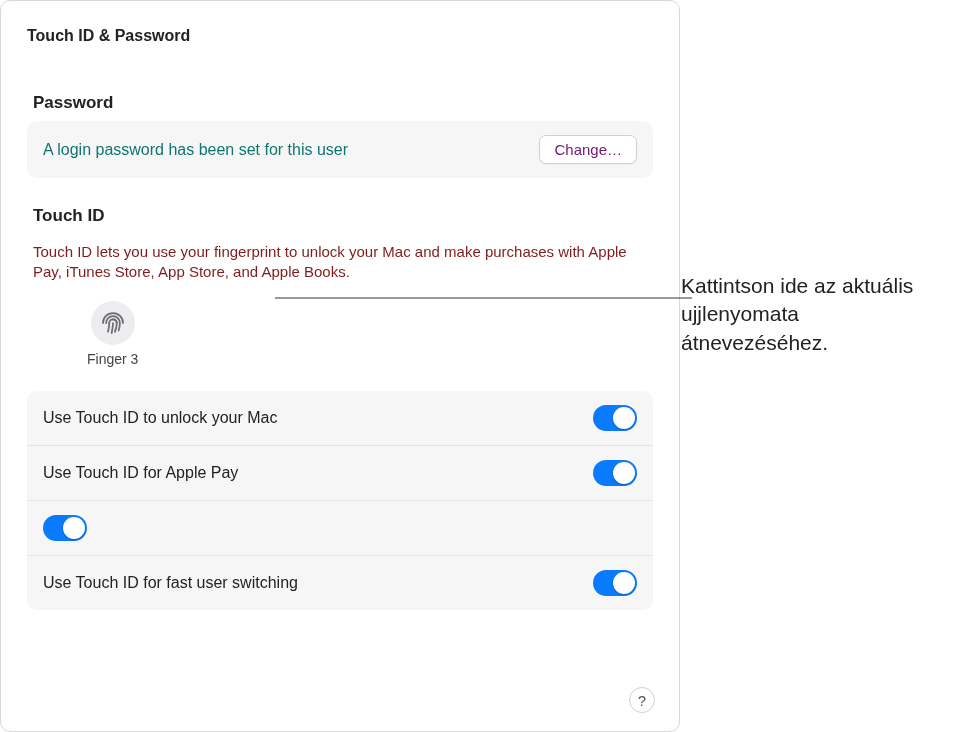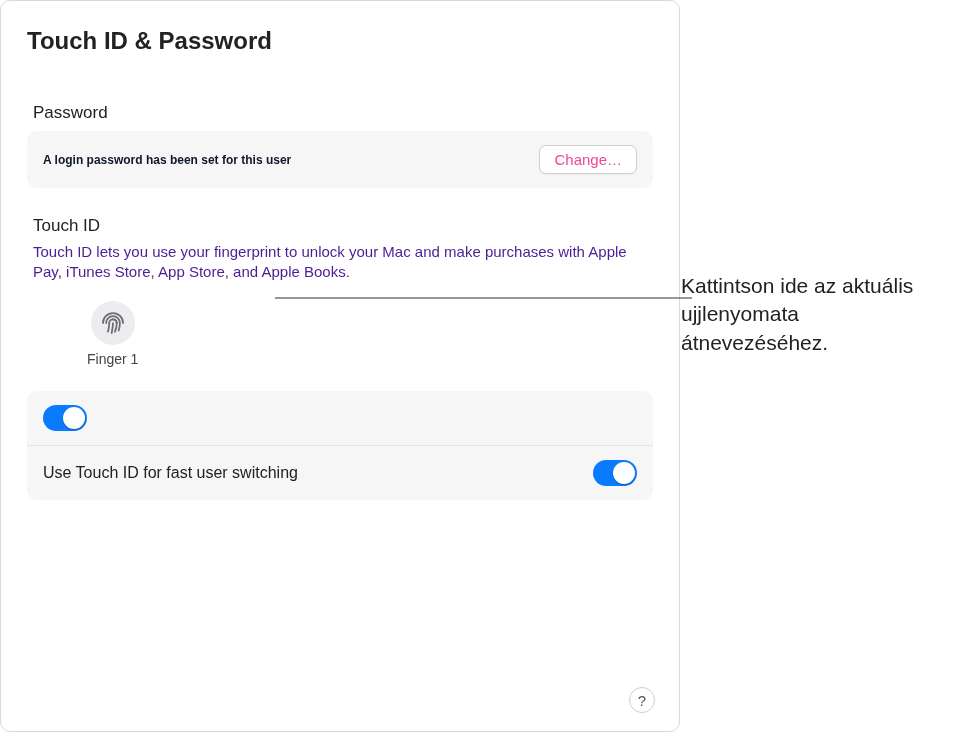--- a/index.html
+++ b/index.html
@@ -15,67 +15,66 @@
     position: absolute;
     left: 0;
     top: 0;
     width: 680px;
     height: 732px;
     border: 1px solid #d9d9d9;
     border-radius: 10px;
     background: #ffffff;
   }
   .panel-title {
-    font-size: 24px;
+    font-size: 16px;
     font-weight: 700;
     color: #222;
     padding: 26px 26px 10px 26px;
   }
   .content {
     padding: 10px 26px 10px 26px;
   }
   .section-heading {
     font-size: 17px;
-    font-weight: 400;
+    font-weight: 700;
     color: #222;
     margin: 28px 6px 8px 6px;
   }
   .pw-card {
     background: #f6f6f7;
     border-radius: 10px;
     padding: 14px 16px;
     display: flex;
     align-items: center;
     justify-content: space-between;
   }
   .pw-text {
-    font-size: 12px;
-    color: #0f172a;
-    font-weight: bold;
+    font-size: 16px;
+    color: #0f766e;
   }
   .change-btn {
     background: #ffffff;
     border: 1px solid #d0d0d0;
     border-radius: 7px;
     padding: 5px 14px;
     font-size: 15px;
-    color: #ec4899;
+    color: #701a75;
     cursor: pointer;
     box-shadow: 0 1px 1px rgba(0,0,0,0.04);
   }
   .touchid-heading {
     font-size: 17px;
-    font-weight: 400;
+    font-weight: 700;
     color: #222;
     margin: 28px 6px 4px 6px;
   }
   .touchid-desc {
     font-size: 15px;
-    color: #4c1d95;
-    margin: 6px 6px 18px 6px;
+    color: #7f1d1d;
+    margin: 16px 6px 18px 6px;
     line-height: 1.35;
   }
   .fingerprints {
     display: flex;
     gap: 80px;
     margin: 0 6px 24px 60px;
   }
   .fp-item {
     display: flex;
     flex-direction: column;
@@ -189,25 +188,33 @@
         <div class="fp-circle">
           <svg width="30" height="30" viewBox="0 0 24 24" fill="none" stroke="#6e6e72" stroke-width="1.4" stroke-linecap="round">
             <path d="M4 12a8 8 0 0 1 16 0"></path>
             <path d="M6.5 12a5.5 5.5 0 0 1 11 0c0 3-1 6-1 6"></path>
             <path d="M9 12a3 3 0 0 1 6 0c0 4-1.5 7-1.5 7"></path>
             <path d="M12 9a3 3 0 0 1 3 3"></path>
             <path d="M11 20c0-2 1-4 1-8"></path>
             <path d="M8 19c.5-2 1-4 1-7"></path>
           </svg>
         </div>
-        <div class="fp-label">Finger 1</div>
+        <div class="fp-label">Finger 3</div>
       </div>
     </div>
 
     <div class="toggle-list">
+      <div class="toggle-row">
+        <div class="toggle-label">Use Touch ID to unlock your Mac</div>
+        <div class="switch"></div>
+      </div>
+      <div class="toggle-row">
+        <div class="toggle-label">Use Touch ID for Apple Pay</div>
+        <div class="switch"></div>
+      </div>
       <div class="toggle-row">
         <div class="switch"></div>
       </div>
       <div class="toggle-row">
         <div class="toggle-label">Use Touch ID for fast user switching</div>
         <div class="switch"></div>
       </div>
     </div>
 
   </div>

